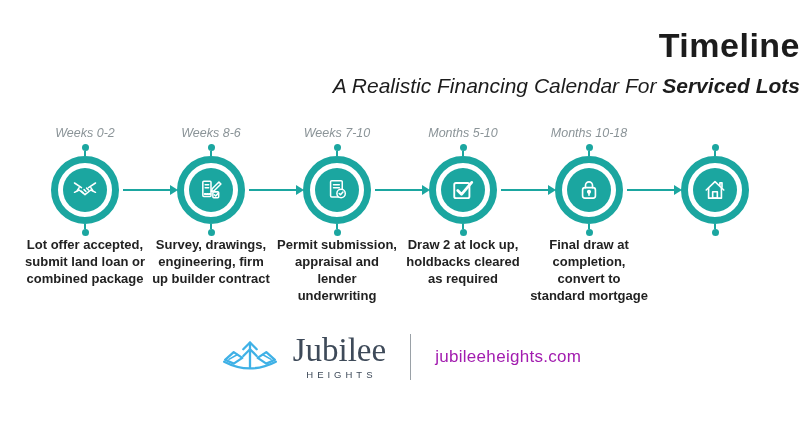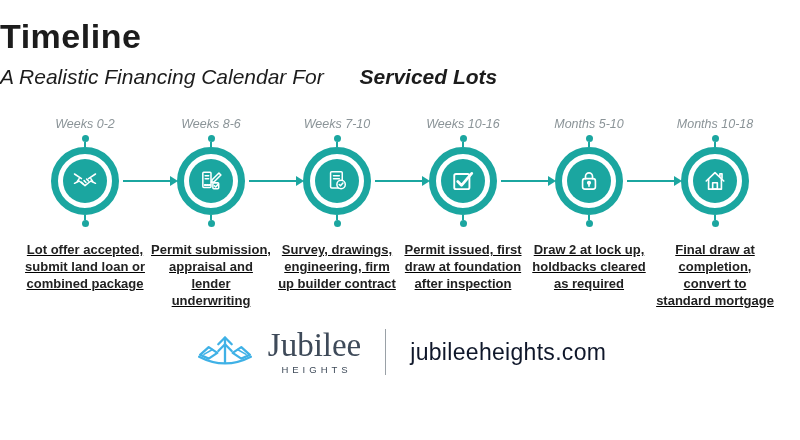--- a/index.html
+++ b/index.html
@@ -1,23 +1,23 @@
 <!DOCTYPE html>
 <html><head>
 <meta charset="utf-8">
 <style>
   * { margin:0; padding:0; box-sizing:border-box; }
   html,body { width:800px; height:440px; background:#ffffff; overflow:hidden;
               font-family:"Liberation Sans", sans-serif; }
 
   
-  .header { text-align:left; padding-top:17px; }
+  .header { text-align:right; padding-top:26px; }
   .title { font-size:34px; font-weight:bold; color:#1c1c1c; letter-spacing:.5px; }
   .subtitle { margin-top:9px; font-size:21px; font-style:italic; color:#1c1c1c; }
-  .subtitle .emph { font-weight:bold;margin-left:30px; }
+  .subtitle .emph { font-weight:bold; }
 
   
   .row { display:grid; grid-template-columns:repeat(6,1fr); padding:0 22px; }
   .labels-row { margin-top:28px; }
   .period { text-align:center; font-size:12.5px; font-style:italic; color:#8b9498; }
 
   .nodes-row { position:relative; margin-top:4px; }
   .node-cell { display:flex; flex-direction:column; align-items:center; }
   .dot { width:7px; height:7px; border-radius:50%; background:#1ba6a0; }
   .vline { width:2px; height:5px; background:#1ba6a0; }
@@ -29,47 +29,46 @@
 
   
   .arrow { position:absolute; top:45px; width:47px; height:2px; background:#1ba6a0; }
   .arrow::after { content:""; position:absolute; right:-8px; top:-4px;
                   border-left:8px solid #1ba6a0; border-top:5px solid transparent;
                   border-bottom:5px solid transparent; }
   .arrow:nth-of-type(1){ left:123px; } .arrow:nth-of-type(2){ left:249px; }
   .arrow:nth-of-type(3){ left:375px; } .arrow:nth-of-type(4){ left:501px; }
   .arrow:nth-of-type(5){ left:627px; }
 
-  .desc-row { margin-top:14px;text-decoration:underline; }
+  .desc-row { margin-top:0; }
   .desc { text-align:center; font-size:13px; font-weight:bold; color:#222;
           line-height:17px; padding:0 3px; }
 
   
-  .footer { margin-top:18px; display:flex; align-items:center; justify-content:center; }
+  .footer { margin-top:28px; display:flex; align-items:center; justify-content:center; }
   .logo-icon { margin-right:12px; }
   .wordmark { text-align:center; color:#3e4a59; }
   .brand-name { font-family:"Liberation Serif", serif; font-size:33px; line-height:33px; }
   .brand-tagline { font-size:9.5px; font-weight:normal; letter-spacing:4px; margin-top:2px;
                    text-indent:4px; }
   .divider { width:1px; height:46px; background:#9aa1a7; margin:0 24px; }
-  .website { font-size:23px; color:#0f172a; letter-spacing:.3px; }
+  .website { font-size:17px; color:#a21caf; letter-spacing:.3px; }
 </style>
 </head>
 <body>
 
 <div class="header">
   <div class="title">Timeline</div>
   <div class="subtitle"><span>A Realistic Financing Calendar For </span><span class="emph">Serviced Lots</span></div>
 </div>
 
 <div class="row labels-row">
   <div class="period">Weeks 0-2</div>
   <div class="period">Weeks 8-6</div>
   <div class="period">Weeks 7-10</div>
-  <div class="period">Weeks 10-16</div>
   <div class="period">Months 5-10</div>
   <div class="period">Months 10-18</div>
 </div>
 
 <div class="row nodes-row">
   <div class="arrow"></div>
   <div class="arrow"></div>
   <div class="arrow"></div>
   <div class="arrow"></div>
   <div class="arrow"></div>
@@ -172,23 +171,22 @@
         </svg>
       </div>
     </div>
     <div class="vline"></div>
     <div class="dot"></div>
   </div>
 </div>
 
 <div class="row desc-row">
   <div class="desc">Lot offer accepted, submit land loan or combined package</div>
+  <div class="desc">Survey, drawings, engineering, firm up builder contract</div>
   <div class="desc">Permit submission, appraisal and lender underwriting</div>
-  <div class="desc">Survey, drawings, engineering, firm up builder contract</div>
-  <div class="desc">Permit issued, first draw at foundation after inspection</div>
   <div class="desc">Draw 2 at lock up, holdbacks cleared as required</div>
   <div class="desc">Final draw at completion, convert to standard mortgage</div>
 </div>
 
 <div class="footer">
   <div class="logo-icon">
     <svg width="62" height="46" viewBox="0 0 64 48" fill="none" stroke="#3fb1e6" stroke-width="2.4" stroke-linecap="round" stroke-linejoin="round">
       <path d="M5 31 Q32 45 59 31"></path>
       <path d="M32 37 V11"></path>
       <path d="M25 18 L32 11 L39 18"></path>

